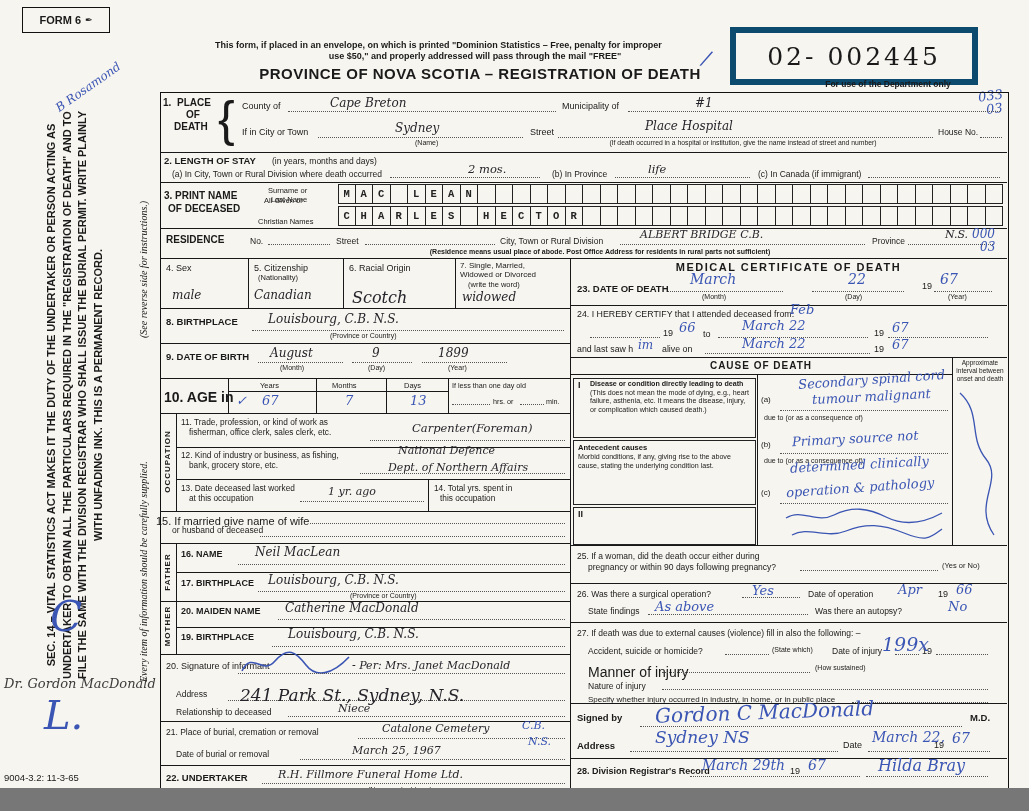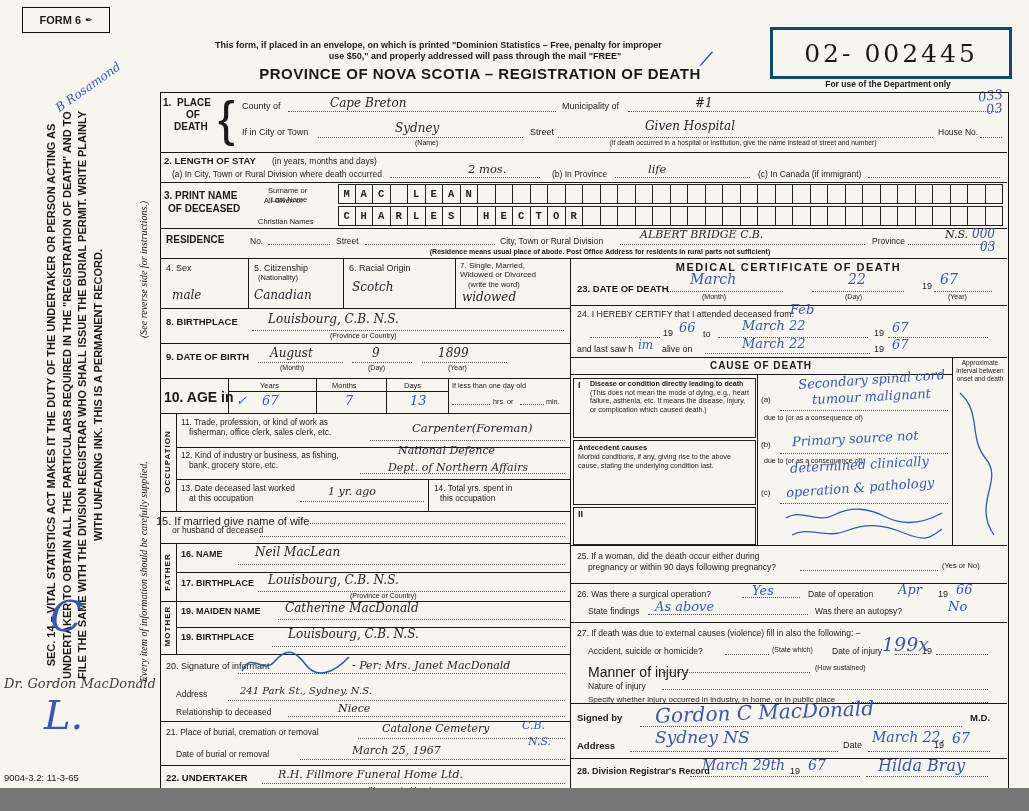--- a/index.html
+++ b/index.html
@@ -25,21 +25,21 @@
 
   <div style="position:absolute;left:22px;top:7px;width:86px;height:24px;border:1.5px solid #111;display:flex;align-items:center;justify-content:center;gap:4px">
     <span style="font-weight:bold;font-size:11px">FORM 6</span>
     <span style="font-size:9px">✒</span>
   </div>
   <div class="t b" style="left:215px;top:40px;width:520px;text-align:left;font-size:9px">This form, if placed in an envelope, on which is printed "Dominion Statistics – Free, penalty for improper</div>
   <div class="t b" style="left:215px;top:51px;width:520px;text-align:center;font-size:9px">use $50," and properly addressed will pass through the mail "FREE"</div>
   <div class="t b" style="left:160px;top:65px;width:640px;text-align:center;font-size:15px;letter-spacing:.5px">PROVINCE OF NOVA SCOTIA – REGISTRATION OF DEATH</div>
   <div class="hw" style="left:703px;top:46px;font-size:20px;transform:rotate(14deg)">/</div>
 
-  <div style="position:absolute;left:770px;top:27px;width:236px;height:46px;border:3px solid #0c4a6e;display:flex;align-items:center;justify-content:center">
+  <div style="position:absolute;left:730px;top:27px;width:236px;height:46px;border:6px solid #0c4a6e;display:flex;align-items:center;justify-content:center">
     <span style="font-family:'DejaVu Serif',serif;font-size:25px;letter-spacing:3px">02- 002445</span>
   </div>
   <div class="t b" style="left:770px;top:79px;width:236px;text-align:center;font-size:8.5px">For use of the Department only</div>
   <div class="hw" style="left:978px;top:88px;font-size:13px;transform:rotate(-8deg)">033</div>
   <div class="hw" style="left:986px;top:101px;font-size:13px;transform:rotate(-8deg)">03</div>
 
   <div class="vrot wrap b" style="left:44px;top:688px;width:586px;height:92px;font-size:11px;line-height:1.42;text-align:center">SEC. 14 – VITAL STATISTICS ACT MAKES IT THE DUTY OF THE UNDERTAKER OR PERSON ACTING AS UNDERTAKER TO OBTAIN ALL THE PARTICULARS REQUIRED IN THE "REGISTRATION OF DEATH" AND TO FILE THE SAME WITH THE DIVISION REGISTRAR WHO SHALL ISSUE THE BURIAL PERMIT. WRITE PLAINLY WITH UNFADING INK. THIS IS A PERMANENT RECORD.</div>
   <div class="vrot" style="left:138px;top:338px;width:224px;height:13px;font-size:10px;font-style:italic;font-family:'Liberation Serif',serif">(See reverse side for instructions.)</div>
   <div class="vrot" style="left:138px;top:682px;width:322px;height:13px;font-size:10px;font-style:italic;font-family:'Liberation Serif',serif">Every item of information should be carefully supplied.</div>
   <div class="hw" style="left:50px;top:80px;font-size:12px;transform:rotate(-35deg)">B Rosamond</div>
@@ -104,21 +104,21 @@
   <div class="typed" style="left:330px;top:96px;font-size:12px">Cape Breton</div>
   <div class="t" style="left:562px;top:101px;font-size:9px">Municipality of</div>
   <div class="dot" style="left:628px;top:111px;width:372px"></div>
   <div class="typed" style="left:695px;top:96px;font-size:12px">#1</div>
   <div class="t" style="left:242px;top:127px;font-size:9px">If in City or Town</div>
   <div class="dot" style="left:318px;top:137px;width:205px"></div>
   <div class="typed" style="left:395px;top:121px;font-size:12px">Sydney</div>
   <div class="t" style="left:415px;top:139px;font-size:7px">(Name)</div>
   <div class="t" style="left:530px;top:127px;font-size:9px">Street</div>
   <div class="dot" style="left:558px;top:137px;width:375px"></div>
-  <div class="typed" style="left:645px;top:119px;font-size:12px">Given Hospital</div>
+  <div class="typed" style="left:645px;top:119px;font-size:12px">Place Hospital</div>
   <div class="t" style="left:548px;top:139px;width:390px;text-align:center;font-size:6.8px">(If death occurred in a hospital or institution, give the name instead of street and number)</div>
   <div class="t" style="left:938px;top:127px;font-size:8.5px">House No.</div>
   <div class="dot" style="left:980px;top:137px;width:22px"></div>
 
   <div class="t b" style="left:164px;top:155px;font-size:9.5px">2. LENGTH OF STAY</div>
   <div class="t" style="left:272px;top:156px;font-size:8.5px">(in years, months and days)</div>
   <div class="t" style="left:172px;top:169px;font-size:8.5px">(a) In City, Town or Rural Division where death occurred</div>
   <div class="dot" style="left:390px;top:177px;width:150px"></div>
   <div class="typed" style="left:468px;top:162px;font-size:11.5px">2 mos.</div>
   <div class="t" style="left:552px;top:169px;font-size:8.5px">(b) In Province</div>
@@ -228,21 +228,21 @@
   <div class="t" style="left:330px;top:248px;width:540px;text-align:center;font-size:7px;font-weight:bold">(Residence means usual place of abode. Post Office Address for residents in rural parts not sufficient)</div>
   <div class="hw" style="left:972px;top:227px;font-size:12px">000</div>
   <div class="hw" style="left:980px;top:240px;font-size:12px">03</div>
 
   <div class="t" style="left:166px;top:263px;font-size:9px">4. Sex</div>
   <div class="typed" style="left:172px;top:288px;font-size:12px">male</div>
   <div class="t" style="left:254px;top:263px;font-size:9px">5. Citizenship</div>
   <div class="t" style="left:258px;top:273px;font-size:7.5px">(Nationality)</div>
   <div class="typed" style="left:254px;top:288px;font-size:12px">Canadian</div>
   <div class="t" style="left:349px;top:263px;font-size:9px">6. Racial Origin</div>
-  <div class="typed" style="left:352px;top:280px;font-size:12px">Scotch</div>
+  <div class="typed" style="left:352px;top:288px;font-size:16px">Scotch</div>
   <div class="t" style="left:460px;top:261px;font-size:8px">7. Single, Married,</div>
   <div class="t" style="left:460px;top:270px;font-size:8px">Widowed or Divorced</div>
   <div class="t" style="left:468px;top:280px;font-size:7.5px">(write the word)</div>
   <div class="typed" style="left:462px;top:290px;font-size:12px">widowed</div>
 
   <div class="t b" style="left:166px;top:316px;font-size:9.5px">8. BIRTHPLACE</div>
   <div class="dot" style="left:252px;top:330px;width:312px"></div>
   <div class="typed" style="left:268px;top:312px;font-size:12px">Louisbourg, C.B. N.S.</div>
   <div class="t" style="left:330px;top:332px;font-size:7px">(Province or Country)</div>
   <div class="t b" style="left:166px;top:351px;font-size:9.5px">9. DATE OF BIRTH</div>
@@ -295,36 +295,36 @@
   <div class="vrot b" style="left:163px;top:598px;width:52px;height:13px;font-size:8px;letter-spacing:1px;text-align:center">FATHER</div>
   <div class="t b" style="left:181px;top:549px;font-size:9px">16. NAME</div>
   <div class="dot" style="left:238px;top:564px;width:327px"></div>
   <div class="typed" style="left:255px;top:545px;font-size:12px">Neil MacLean</div>
   <div class="t b" style="left:181px;top:578px;font-size:9px">17. BIRTHPLACE</div>
   <div class="dot" style="left:258px;top:591px;width:307px"></div>
   <div class="typed" style="left:268px;top:573px;font-size:12px">Louisbourg, C.B. N.S.</div>
   <div class="t" style="left:350px;top:592px;font-size:7px">(Province or Country)</div>
 
   <div class="vrot b" style="left:163px;top:650px;width:48px;height:13px;font-size:8px;letter-spacing:1px;text-align:center">MOTHER</div>
-  <div class="t b" style="left:181px;top:606px;font-size:9px">19. MAIDEN NAME</div>
+  <div class="t b" style="left:181px;top:606px;font-size:9px">20. MAIDEN NAME</div>
   <div class="dot" style="left:278px;top:619px;width:287px"></div>
   <div class="typed" style="left:285px;top:601px;font-size:12px">Catherine MacDonald</div>
   <div class="t b" style="left:181px;top:632px;font-size:9px">19. BIRTHPLACE</div>
   <div class="dot" style="left:272px;top:646px;width:293px"></div>
   <div class="typed" style="left:288px;top:627px;font-size:12px">Louisbourg, C.B. N.S.</div>
 
   <div class="t" style="left:166px;top:661px;font-size:9px">20. Signature of informant</div>
   <svg style="left:238px;top:648px" width="115" height="30" viewBox="0 0 115 30">
     <path d="M4 23 C 14 2, 24 28, 37 13 S 58 4, 68 17 S 94 27, 111 9" fill="none" stroke="#3a55b4" stroke-width="1.6"></path>
   </svg>
   <div class="dot" style="left:238px;top:673px;width:327px"></div>
   <div class="typed" style="left:352px;top:659px;font-size:11px">- Per: Mrs. Janet MacDonald</div>
   <div class="t" style="left:176px;top:689px;font-size:8.5px">Address</div>
   <div class="dot" style="left:228px;top:700px;width:337px"></div>
-  <div class="typed" style="left:240px;top:685px;font-size:10px">241 Park St., Sydney, N.S.</div>
+  <div class="typed" style="left:240px;top:685px;font-size:17px">241 Park St., Sydney, N.S.</div>
   <div class="t" style="left:176px;top:707px;font-size:8.5px">Relationship to deceased</div>
   <div class="dot" style="left:288px;top:716px;width:277px"></div>
   <div class="typed" style="left:338px;top:702px;font-size:11px">Niece</div>
 
   <div class="t" style="left:166px;top:727px;font-size:8.5px">21. Place of burial, cremation or removal</div>
   <div class="dot" style="left:358px;top:738px;width:207px"></div>
   <div class="typed" style="left:382px;top:722px;font-size:11px">Catalone Cemetery</div>
   <div class="hw" style="left:522px;top:719px;font-size:11px">C.B.</div>
   <div class="hw" style="left:528px;top:735px;font-size:11px">N.S.</div>
   <div class="t" style="left:176px;top:749px;font-size:8.5px">Date of burial or removal</div>

